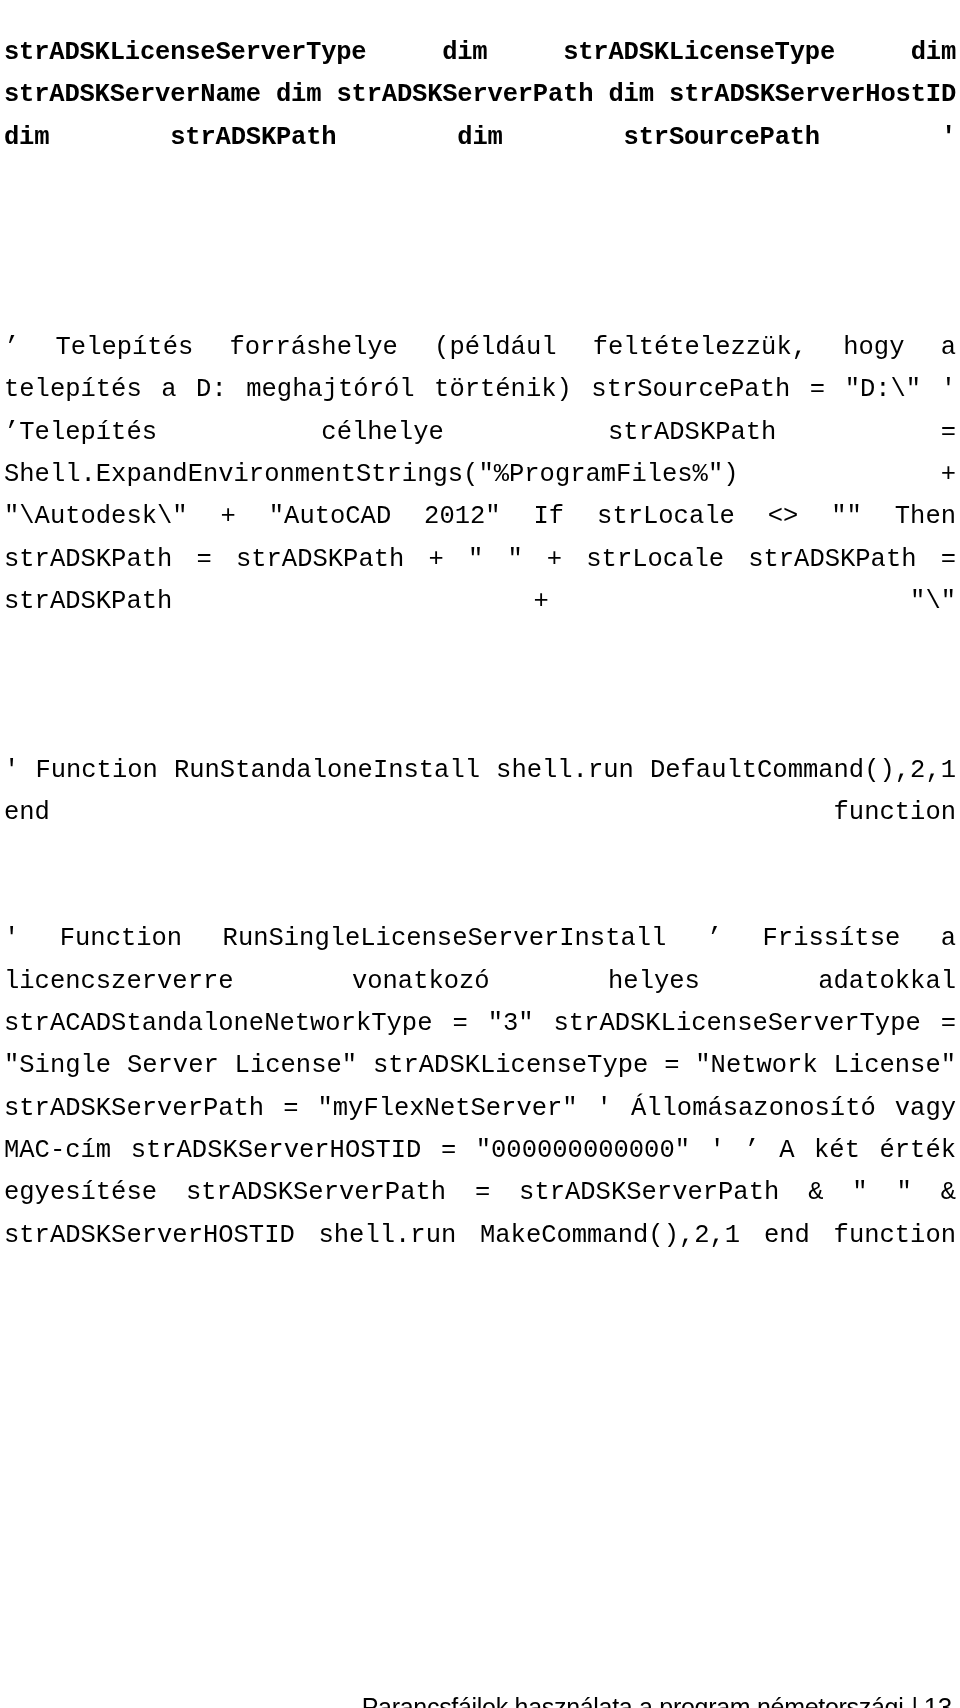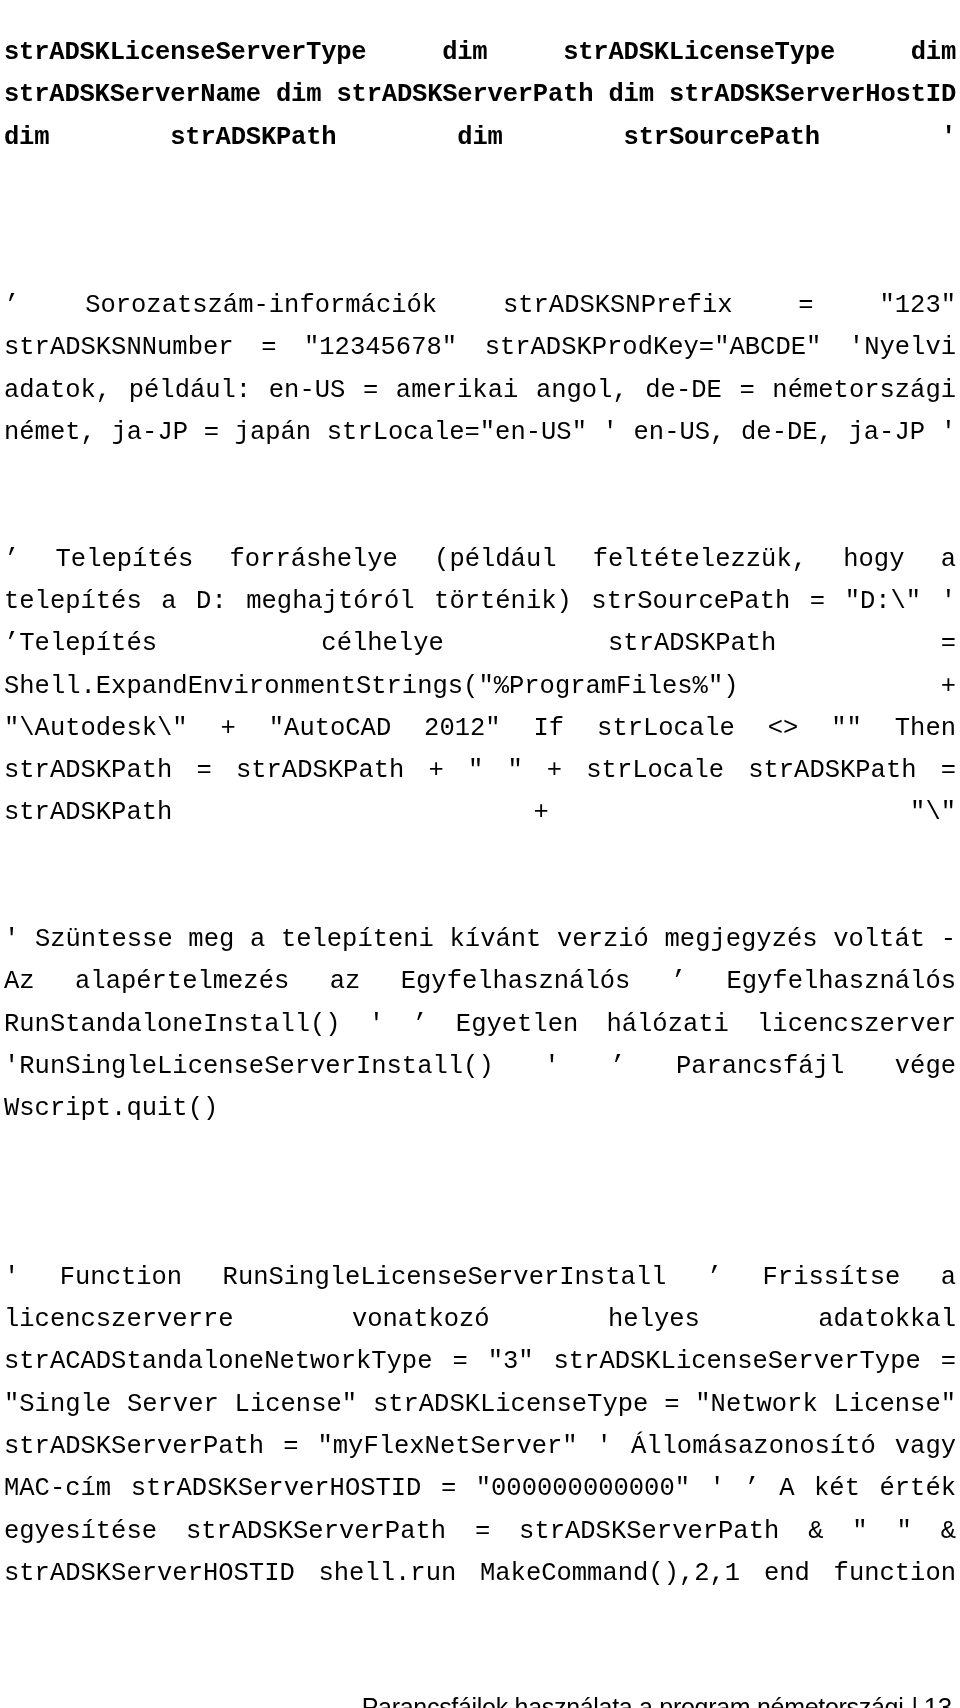--- a/index.html
+++ b/index.html
@@ -90,32 +90,31 @@
 
   <div class="code-body">
 
     <p class="para heavy">strADSKLicenseServerType dim strADSKLicenseType dim strADSKServerName dim strADSKServerPath dim strADSKServerHostID dim strADSKPath dim strSourcePath '</p>
 
     <div class="gap"></div>
 
 
     <div class="gap"></div>
 
-    <p class="para">’ Sorozatszám-információk strADSKSNPrefix = "123" strADSKSNNumber = "12345678" strADSKProdKey="ABCDE" 'Nyelvi adatok, például: en-US = amerikai angol, de-DE = németországi német, ja-JP = japán strLocale="en-US" ' en-US, de-DE, ja-JP '</p>
 
     <div class="gap"></div>
 
     <p class="para">’ Telepítés forráshelye (például feltételezzük, hogy a telepítés a D: meghajtóról történik) strSourcePath = "D:\" ' ’Telepítés célhelye strADSKPath = Shell.ExpandEnvironmentStrings("%ProgramFiles%") + "\Autodesk\" + "AutoCAD 2012" If strLocale &lt;&gt; "" Then strADSKPath = strADSKPath + " " + strLocale strADSKPath = strADSKPath + "\"</p>
 
     <div class="gap"></div>
 
-    <p class="para">' Szüntesse meg a telepíteni kívánt verzió megjegyzés voltát - Az alapértelmezés az Egyfelhasználós ’ Egyfelhasználós RunStandaloneInstall() ' ’ Egyetlen hálózati licencszerver 'RunSingleLicenseServerInstall() ' ’ Parancsfájl vége Wscript.quit()</p>
 
     <div class="gap"></div>
 
+    <p class="para">' Function RunStandaloneInstall shell.run DefaultCommand(),2,1 end function</p>
 
     <div class="gap"></div>
 
     <p class="para">' Function RunSingleLicenseServerInstall ’ Frissítse a licencszerverre vonatkozó helyes adatokkal strACADStandaloneNetworkType = "3" strADSKLicenseServerType = "Single Server License" strADSKLicenseType = "Network License" strADSKServerPath = "myFlexNetServer" ' Állomásazonosító vagy MAC-cím strADSKServerHOSTID = "000000000000" ' ’ A két érték egyesítése strADSKServerPath = strADSKServerPath &amp; " " &amp; strADSKServerHOSTID shell.run MakeCommand(),2,1 end function</p>
 
   </div>
 
   <footer>
     <span>Parancsfájlok használata a program németországi</span><span class="sep">|</span><span class="pageno">13</span>
   </footer>

